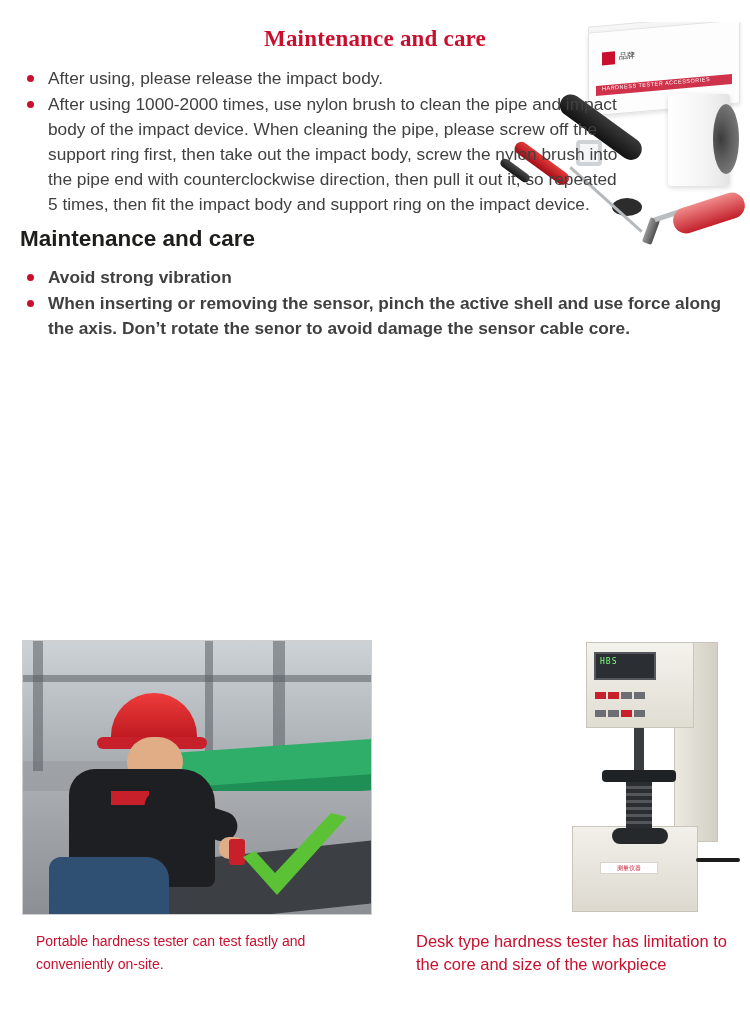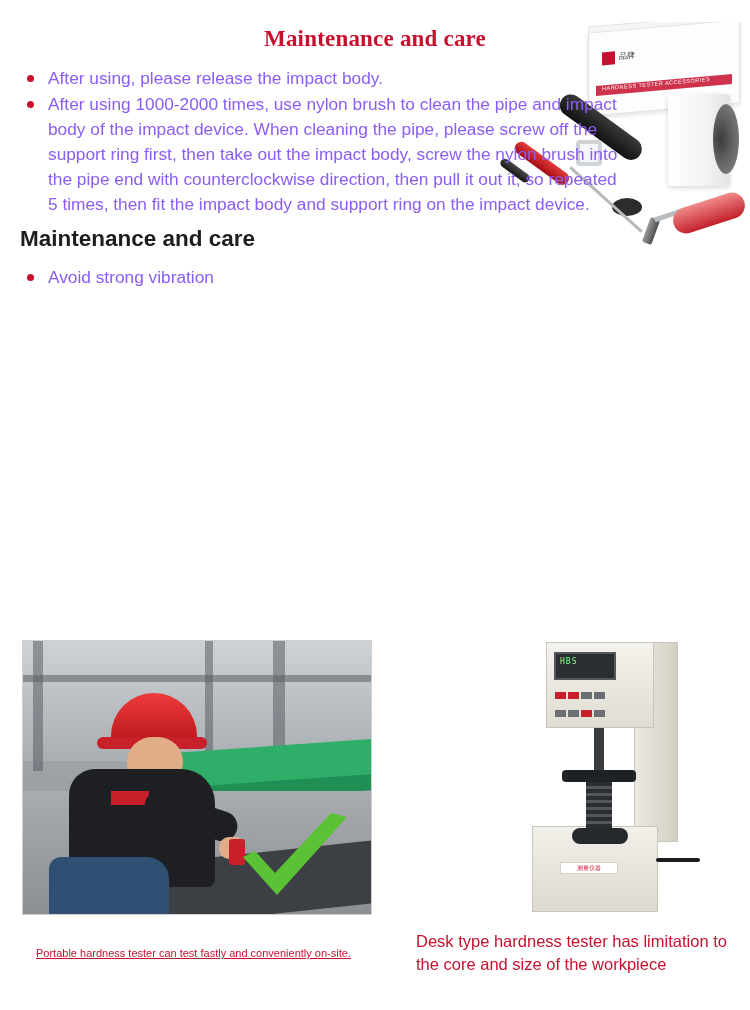--- a/index.html
+++ b/index.html
@@ -45,37 +45,37 @@
   ul.bullets {
     list-style: none;
     margin: 0;
     padding: 0 0 0 20px;
   }
   ul.bullets li {
     position: relative;
     padding-left: 28px;
     font-size: 17.3px;
     line-height: 25px;
-    color: #8b5cf6;
+    color: #404040;
     margin-bottom: 1px;
   }
   ul.bullets li::before {
     content: "";
     position: absolute;
     left: 7px;
     top: 9px;
     width: 7px;
     height: 7px;
     border-radius: 50%;
     background: #c8102e;
   }
 
   #list-impact { margin-top: 14px; }
   #list-impact li { width: 600px; }
-  #list-care { margin-top: 13px; }
+  #list-care { margin-top: 13px; font-weight: bold; }
   #list-care li { width: 720px; }
 
   
   .product-photo {
     position: absolute;
     right: 0;
     top: 22px;
     width: 310px;
     height: 230px;
     overflow: hidden;
@@ -263,31 +263,30 @@
   .pl-device {
     position: absolute; left: 206px; top: 198px; width: 16px; height: 26px;
     background: #c8202a; border-radius: 3px;
   }
   .pl-check {
     position: absolute; left: 212px; top: 170px;
     width: 120px; height: 96px;
   }
   .photo-left-cap {
     position: absolute;
-    left: 36px; top: 302px;
+    left: 36px; top: 290px;
     width: 330px;
-    font-size: 11px;
+    font-size: 14px;
     line-height: 23px;
     color: #c8102e;
-    text-decoration: underline;
   }
 
   .photo-right {
     position: absolute;
-    left: 516px; top: 0;
+    left: 556px; top: 0;
     width: 190px; height: 275px;
   }
   .pr-base {
     position: absolute; left: 16px; top: 186px; width: 126px; height: 86px;
     background: linear-gradient(180deg,#f2f0ea,#ddd9cf);
     border: 1px solid #c9c5bb;
   }
   .pr-col {
     position: absolute; left: 118px; top: 2px; width: 44px; height: 200px;
     background: linear-gradient(90deg,#ece9e1,#d3cfc4);
@@ -392,20 +391,21 @@
   </div>
 
   <ul class="bullets" id="list-impact">
     <li>After using, please release the impact body.</li>
     <li>After using 1000-2000 times, use nylon brush to clean the pipe and impact body of the impact device. When cleaning the pipe, please screw off the support ring first, then take out the impact body, screw the nylon brush into the pipe end with counterclockwise direction, then pull it out it, so repeated 5 times, then fit the impact body and support ring on the impact device.</li>
   </ul>
 
   <h2 class="section-heading" id="sec2-heading">Maintenance and care</h2>
   <ul class="bullets" id="list-care">
     <li>Avoid strong vibration</li>
+    <li>When inserting or removing the sensor, pinch the active shell and use force along the axis. Don’t rotate the senor to avoid damage the sensor cable core.</li>
   </ul>
 
   <div class="photos">
 
     <div class="photo-left">
       <div class="pl-sky"></div>
       <div class="pl-beam" style="left:10px;top:0;width:10px;height:130px;"></div>
       <div class="pl-beam" style="left:182px;top:0;width:8px;height:120px;"></div>
       <div class="pl-beam" style="left:250px;top:0;width:12px;height:126px;"></div>
       <div class="pl-beam" style="left:0;top:34px;width:350px;height:7px;"></div>

